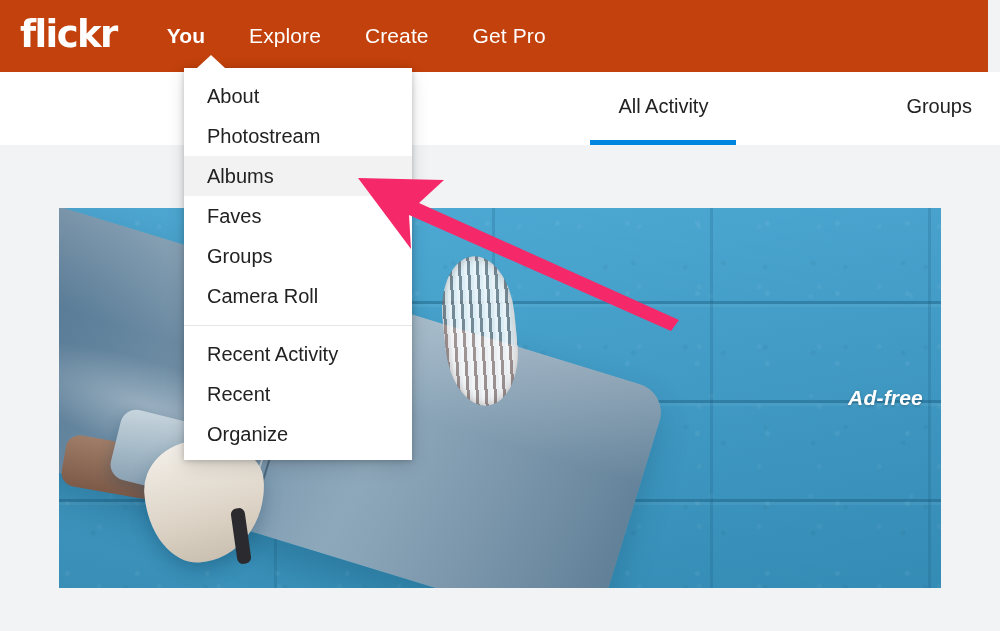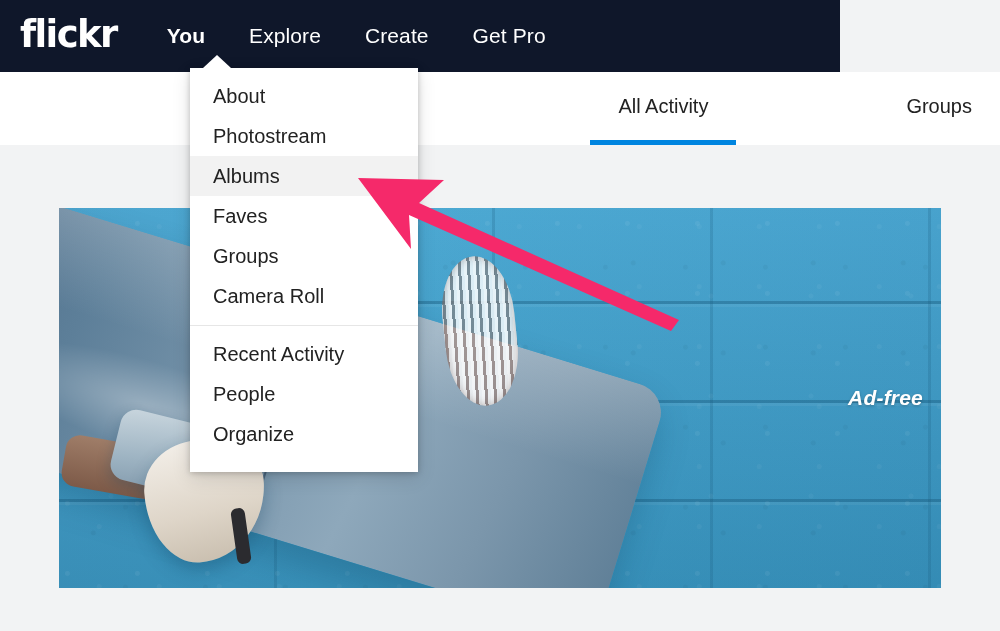--- a/index.html
+++ b/index.html
@@ -14,23 +14,23 @@
   body {
     font-family: "Liberation Sans", sans-serif;
     background: #f2f3f4;
     position: relative;
   }
 
   
   .navbar {
     position: absolute;
     top: 0; left: 0;
-    width: 840px;
+    width: 988px;
     height: 72px;
-    background: #0f172a;
+    background: #c2410c;
     display: flex;
     align-items: center;
     z-index: 30;
   }
 
   .logo {
     margin-left: 20px;
     margin-right: 28px;
     font-family: "DejaVu Sans", sans-serif;
     font-weight: bold;
@@ -287,22 +287,21 @@
 
   
   .dropdown {
     position: absolute;
     left: 184px;
     top: 68px;
     width: 228px;
     background: #ffffff;
     z-index: 40;
     box-shadow: 0 1px 6px rgba(0,0,0,.22), 0 6px 18px rgba(0,0,0,.12);
-    padding: 8px 0 18px 0;
-    margin-left: 6px;
+    padding: 8px 0 6px 0;
   }
 
   .dropdown-caret {
     position: absolute;
     left: 13px;
     top: -13px;
     width: 0; height: 0;
     border-left: 14px solid transparent;
     border-right: 14px solid transparent;
     border-bottom: 13px solid #ffffff;
@@ -383,19 +382,19 @@
   <div class="menu-item">About</div>
   <div class="menu-item">Photostream</div>
   <div class="menu-item hover">Albums</div>
   <div class="menu-item">Faves</div>
   <div class="menu-item">Groups</div>
   <div class="menu-item">Camera Roll</div>
 
   <div class="menu-divider"></div>
 
   <div class="menu-item">Recent Activity</div>
-  <div class="menu-item">People</div>
+  <div class="menu-item">Recent</div>
   <div class="menu-item">Organize</div>
 </div>
 
 <svg class="annotation-arrow" viewBox="0 0 1000 631" xmlns="http://www.w3.org/2000/svg">
   <polygon fill="#F5296A" points="358,178 444,180 419,203 679,320 671,331 409,215 411,249"></polygon>
 </svg>
 
 </body></html>

